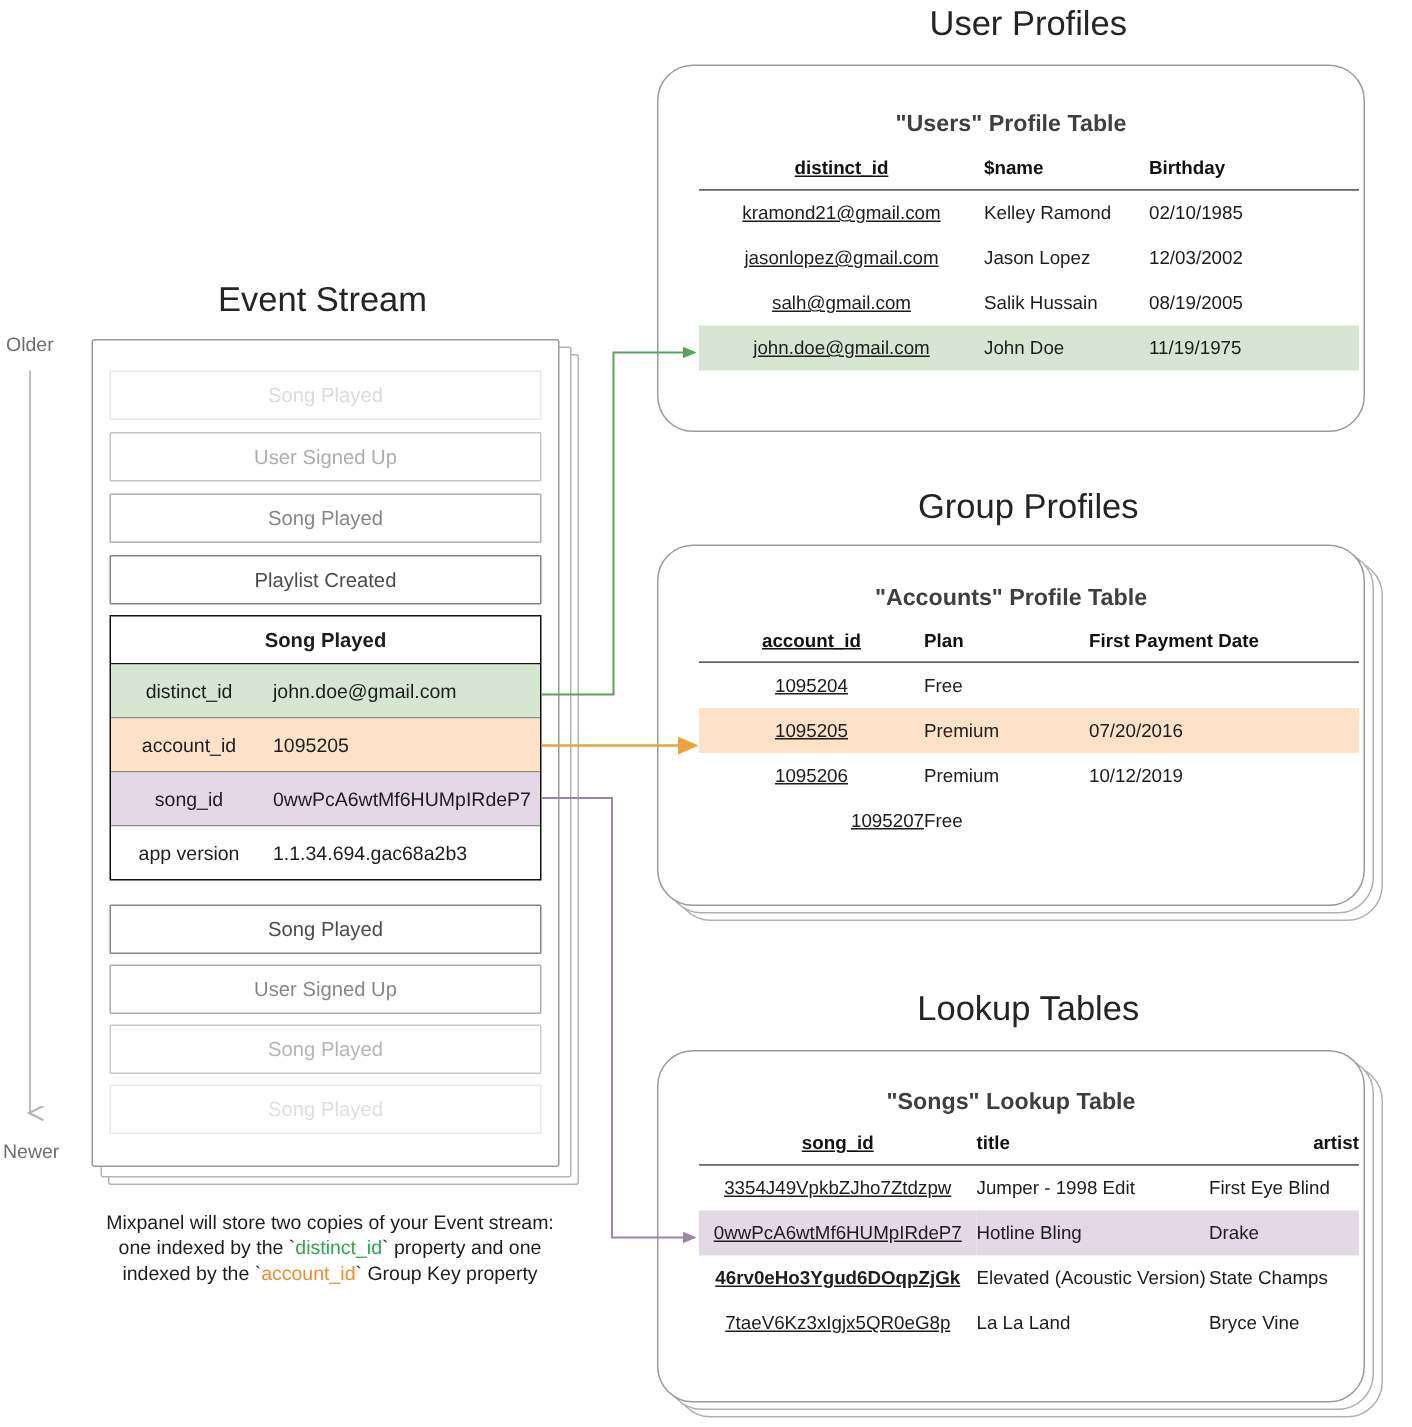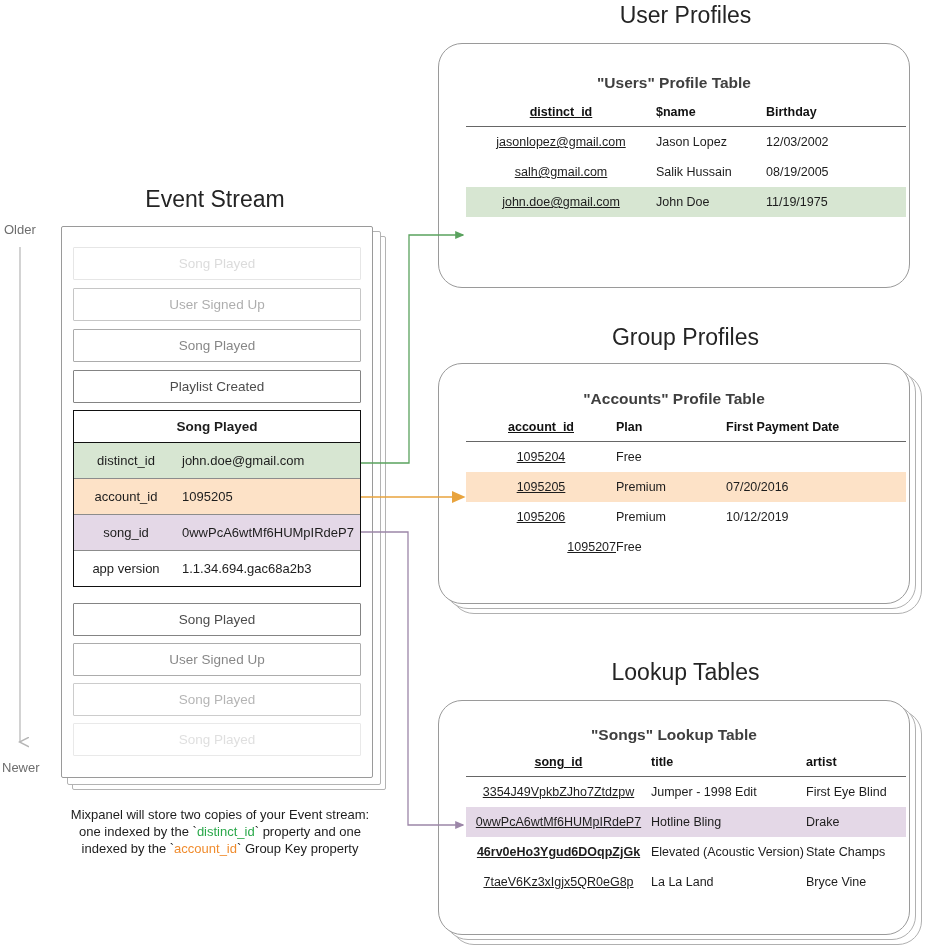--- a/index.html
+++ b/index.html
@@ -236,20 +236,25 @@
   <table class="dtable" id="users-table" style="left:466px; top:105px; width:440px;">
       <thead>
         <tr>
           <th class="k-col" style="width: 190px;"><span>distinct_id</span></th>
           <th style="width: 110px;"><span>$name</span></th>
           <th style="width: 140px;"><span>Birthday</span></th>
         </tr>
       </thead>
       <tbody>
         <tr>
+          <td class="k-col" style="width: 190px;"><span>kramond21@gmail.com</span></td>
+          <td style="width: 110px;"><span>Kelley Ramond</span></td>
+          <td style="width: 140px;"><span>02/10/1985</span></td>
+        </tr>
+        <tr>
           <td class="k-col" style="width: 190px;"><span>jasonlopez@gmail.com</span></td>
           <td style="width: 110px;"><span>Jason Lopez</span></td>
           <td style="width: 140px; margin-top: 24px;"><span>12/03/2002</span></td>
         </tr>
         <tr>
           <td class="k-col" style="width: 190px;"><span>salh@gmail.com</span></td>
           <td style="width: 110px;"><span>Salik Hussain</span></td>
           <td style="width: 140px;"><span>08/19/2005</span></td>
         </tr>
         <tr class="row-green">
@@ -300,21 +305,21 @@
   <div class="section-title" id="lookup-tables-title" style="left:430px; top:659px; width:511px;">Lookup Tables</div>
   <div class="card-shadow" style="left:450px; top:710px; width:472px; height:235px;"></div>
   <div class="card-shadow" style="left:444px; top:705px; width:472px; height:235px;"></div>
   <div class="card" id="songs-card" style="left:438px; top:700px; width:472px; height:235px;"></div>
   <div class="card-title" id="songs-card-title" style="left:438px; top:726px; width:472px;">"Songs" Lookup Table</div>
   <table class="dtable" id="songs-table" style="left:466px; top:755px; width:440px;">
       <thead>
         <tr>
           <th class="k-col" style="width: 185px;"><span>song_id</span></th>
           <th style="width: 155px;"><span>title</span></th>
-          <th style="width: 100px;"><span>artist</span></th>
+          <th style="width: 100px; text-align: right;"><span>artist</span></th>
         </tr>
       </thead>
       <tbody>
         <tr>
           <td class="k-col" style="width: 185px;"><span>3354J49VpkbZJho7Ztdzpw</span></td>
           <td style="width: 155px;"><span>Jumper - 1998 Edit</span></td>
           <td style="width: 100px;"><span>First Eye Blind</span></td>
         </tr>
         <tr class="row-purple">
           <td class="k-col" style="width: 185px;"><span>0wwPcA6wtMf6HUMpIRdeP7</span></td>

